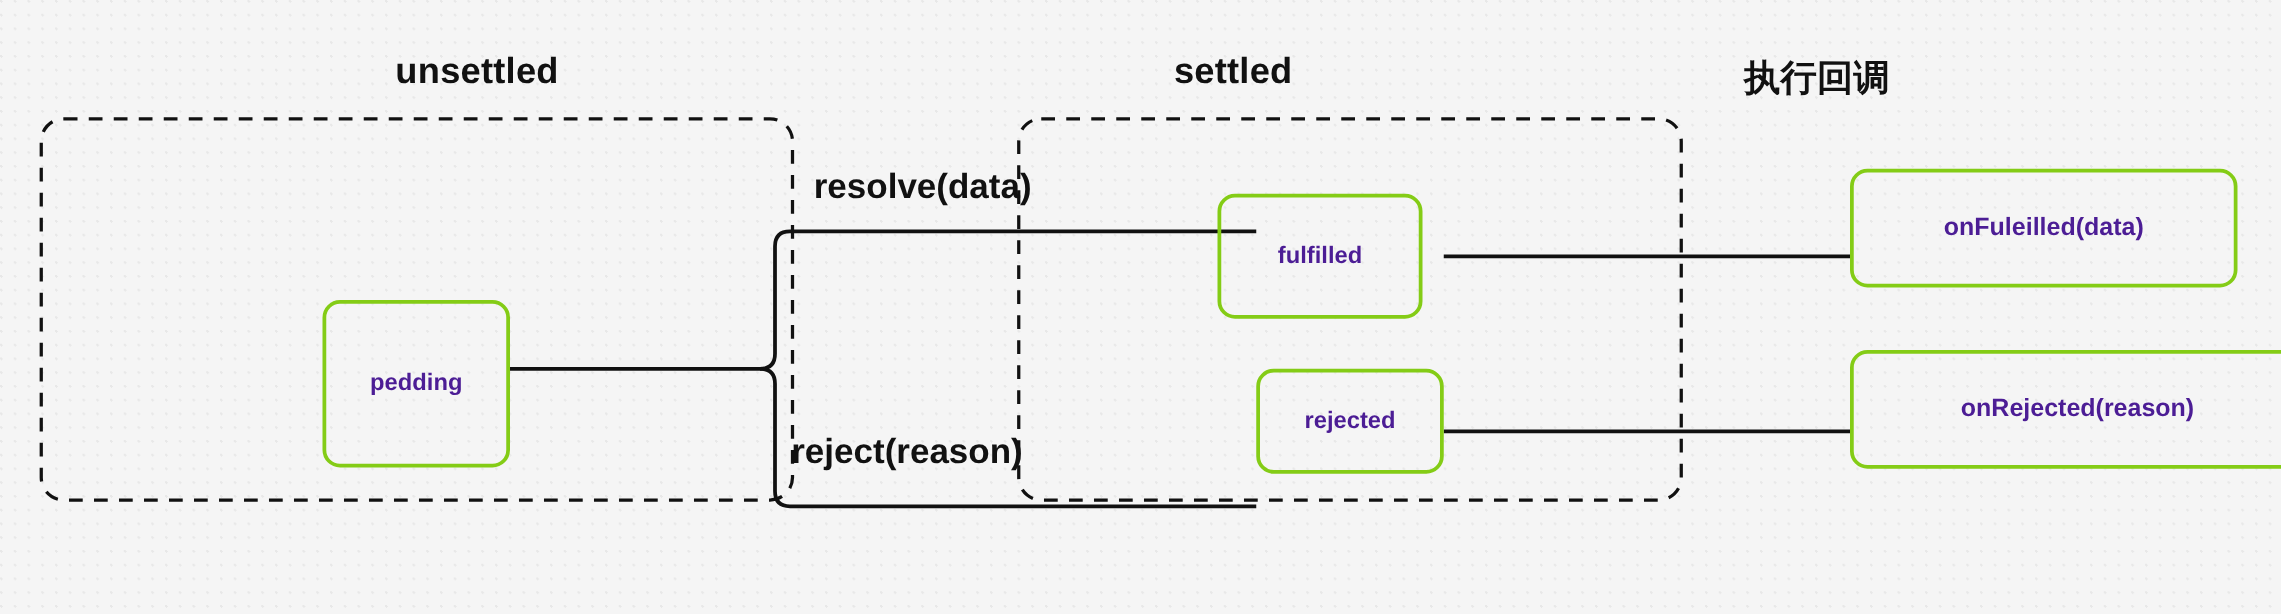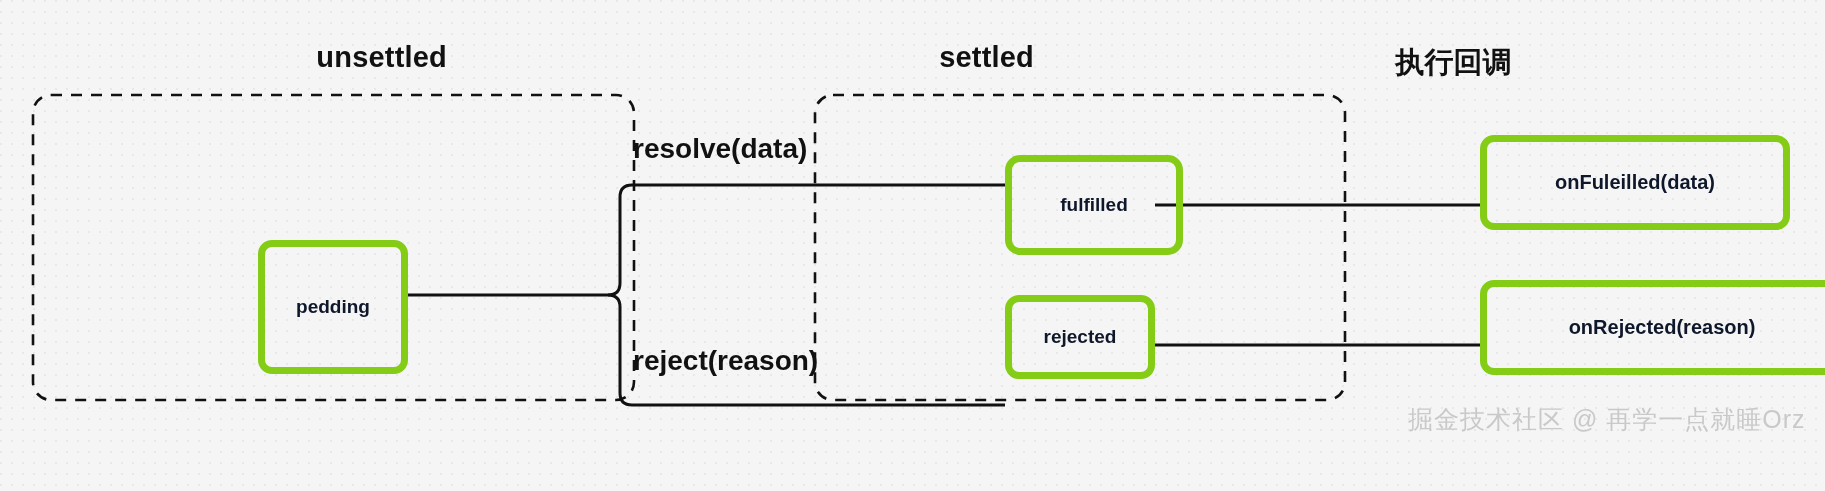--- a/index.html
+++ b/index.html
@@ -35,27 +35,27 @@
     font-weight: bold;
     font-size: 29px;
     color: #111111;
     white-space: nowrap;
     text-align: right;
     letter-spacing: 0.2px;
   }
   .node {
     position: absolute;
     box-sizing: border-box;
-    border: 7px solid #84cc16;
+    border: 3px solid #84cc16;
     border-radius: 14px;
     background: transparent;
     display: flex;
     align-items: center;
     justify-content: center;
-    color: #0f172a;
+    color: #4c1d95;
     font-weight: bold;
     font-size: 19px;
     white-space: nowrap;
   }
   .node.wide { font-size: 20px; }
   .edge-label {
     position: absolute;
     font-weight: bold;
     font-size: 28px;
     color: #111111;
@@ -89,26 +89,25 @@
   </svg>
 
   <div id="titles-host">
       <div class="group-title" style="left: 223px; top: 41px; width: 224px;">unsettled</div>
       <div class="group-title" style="left: 810px; top: 41px; width: 224px;">settled</div>
       <div class="group-title" style="left: 1288px; top: 43px; width: 224px;">执行回调</div>
     </div>
 
   <div id="nodes-host">
       <div class="node" style="left: 258px; top: 240px; width: 150px; height: 134px;">pedding</div>
-      <div class="node" style="left: 1005px; top: 155px; width: 178px; height: 100px; border-radius: 15px;">fulfilled</div>
+      <div class="node" style="left: 974px; top: 155px; width: 164px; height: 100px;">fulfilled</div>
       <div class="node" style="left: 1005px; top: 295px; width: 150px; height: 84px;">rejected</div>
       <div class="node wide" style="left: 1480px; top: 135px; width: 310px; height: 95px;">onFuleilled(data)</div>
       <div class="node wide" style="left: 1480px; top: 280px; width: 364px; height: 95px;">onRejected(reason)</div>
     </div>
 
   <div id="edge-labels-host">
-      <div class="edge-label" style="left: 633px; top: 133px;">resolve(data)</div>
+      <div class="edge-label" style="left: 651px; top: 133px;">resolve(data)</div>
       <div class="edge-label" style="left: 633px; top: 345px;">reject(reason)</div>
     </div>
 
-  <div class="watermark" style="left: 1408px; top: 403px; color: rgb(201, 201, 201);">掘金技术社区 @ 再学一点就睡Orz</div>
 
 </div>
 
 </body></html>

